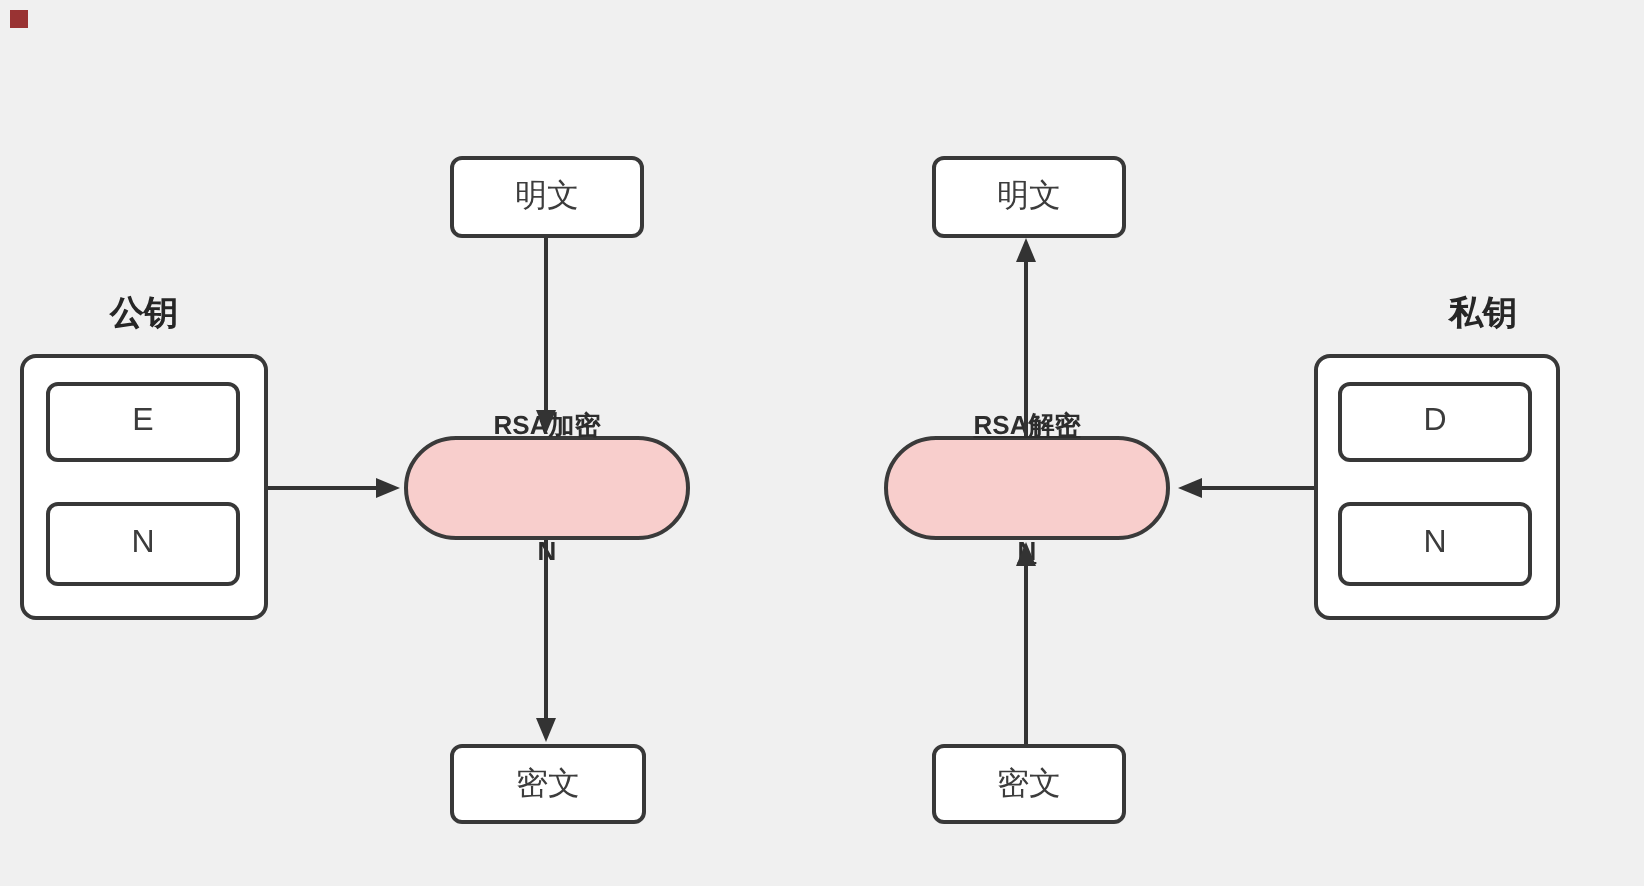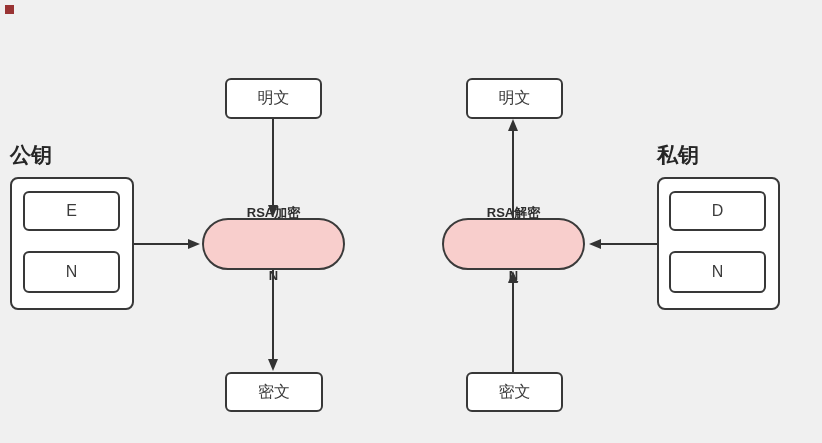--- a/index.html
+++ b/index.html
@@ -13,23 +13,24 @@
   }
   .abs { position: absolute; }
 
   .red-square {
     left: 5px; top: 5px; width: 9px; height: 9px;
     background: #993333;
   }
 
   .key-title {
     font-weight: bold;
-    font-size: 21px;
+    font-size: 17px;
     color: #262626;
-    height: 20px; line-height: 20px; font-family: Liberation Mono, monospace;
+    text-align: center;
+    height: 20px; line-height: 20px;
   }
 
   .panel {
     background: #ffffff;
     border: 2px solid #383838;
     border-radius: 8px;
   }
 
   .node-box {
     background: #ffffff;
@@ -83,21 +84,21 @@
 </head>
 <body>
 
 <div class="abs red-square"></div>
 
 <div class="abs key-title" style="left:10px; top:147px; width:124px;">公钥</div>
 <div class="abs panel" style="left:10px; top:177px; width:124px; height:133px;"></div>
 <div class="abs node-box" style="left:23px; top:191px; width:97px; height:40px;">E</div>
 <div class="abs node-box" style="left:23px; top:251px; width:97px; height:42px;">N</div>
 
-<div class="abs key-title" style="left:657px; top:147px; width:123px;">私钥</div>
+<div class="abs key-title" style="left:680px; top:147px; width:123px;">私钥</div>
 <div class="abs panel" style="left:657px; top:177px; width:123px; height:133px;"></div>
 <div class="abs node-box" style="left:669px; top:191px; width:97px; height:40px;">D</div>
 <div class="abs node-box" style="left:669px; top:251px; width:97px; height:42px;">N</div>
 
 <div class="abs node-box" style="left:225px; top:78px; width:97px; height:41px;">明文</div>
 
 <div class="abs pill" style="left:202px; top:218px; width:143px; height:52px;">
   <div>RSA加密</div>
   <div>N</div>
 </div>

